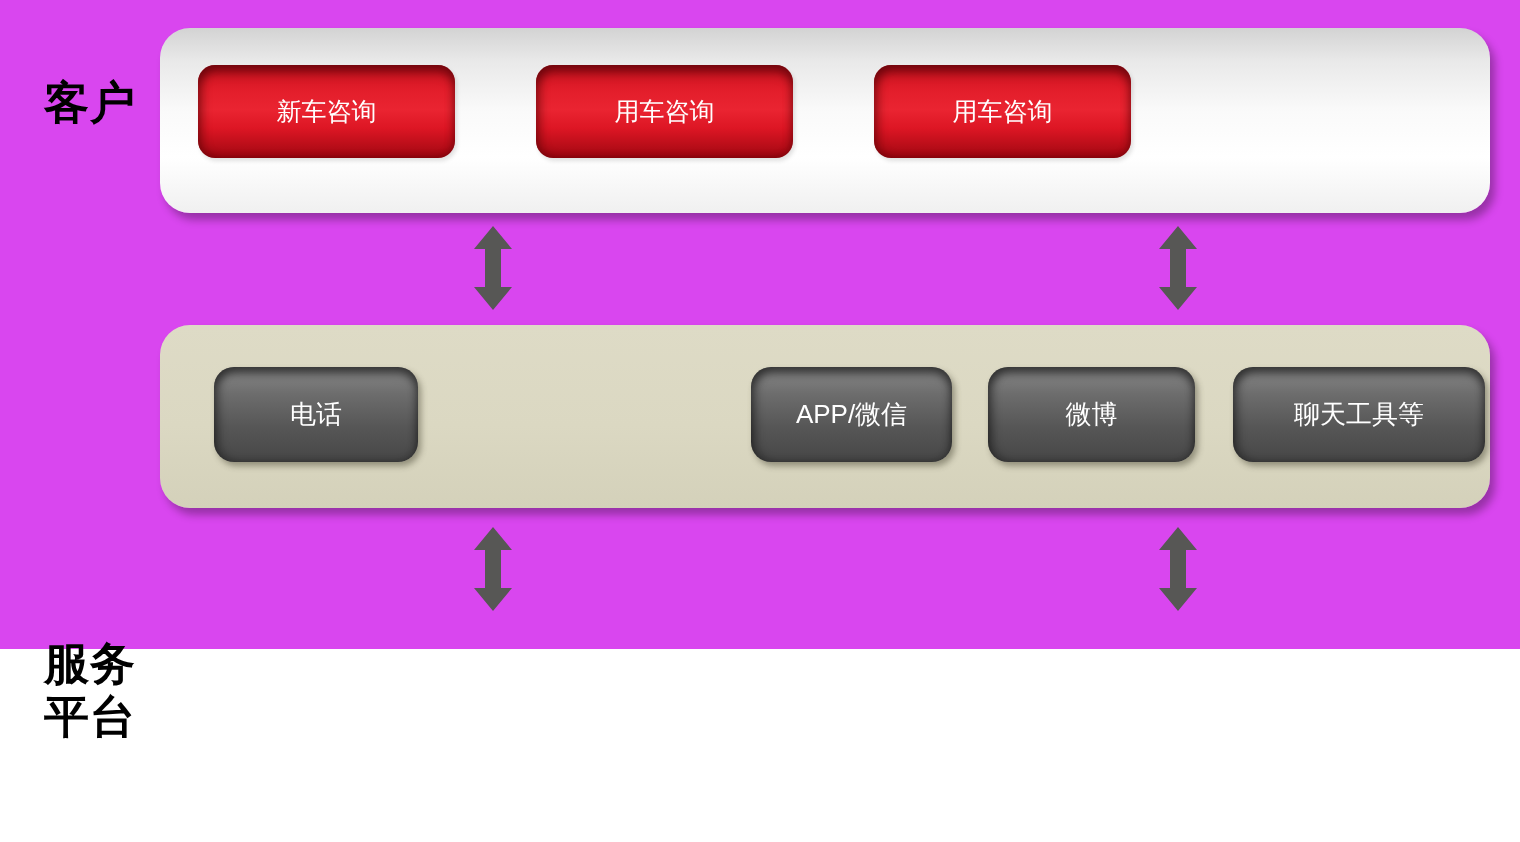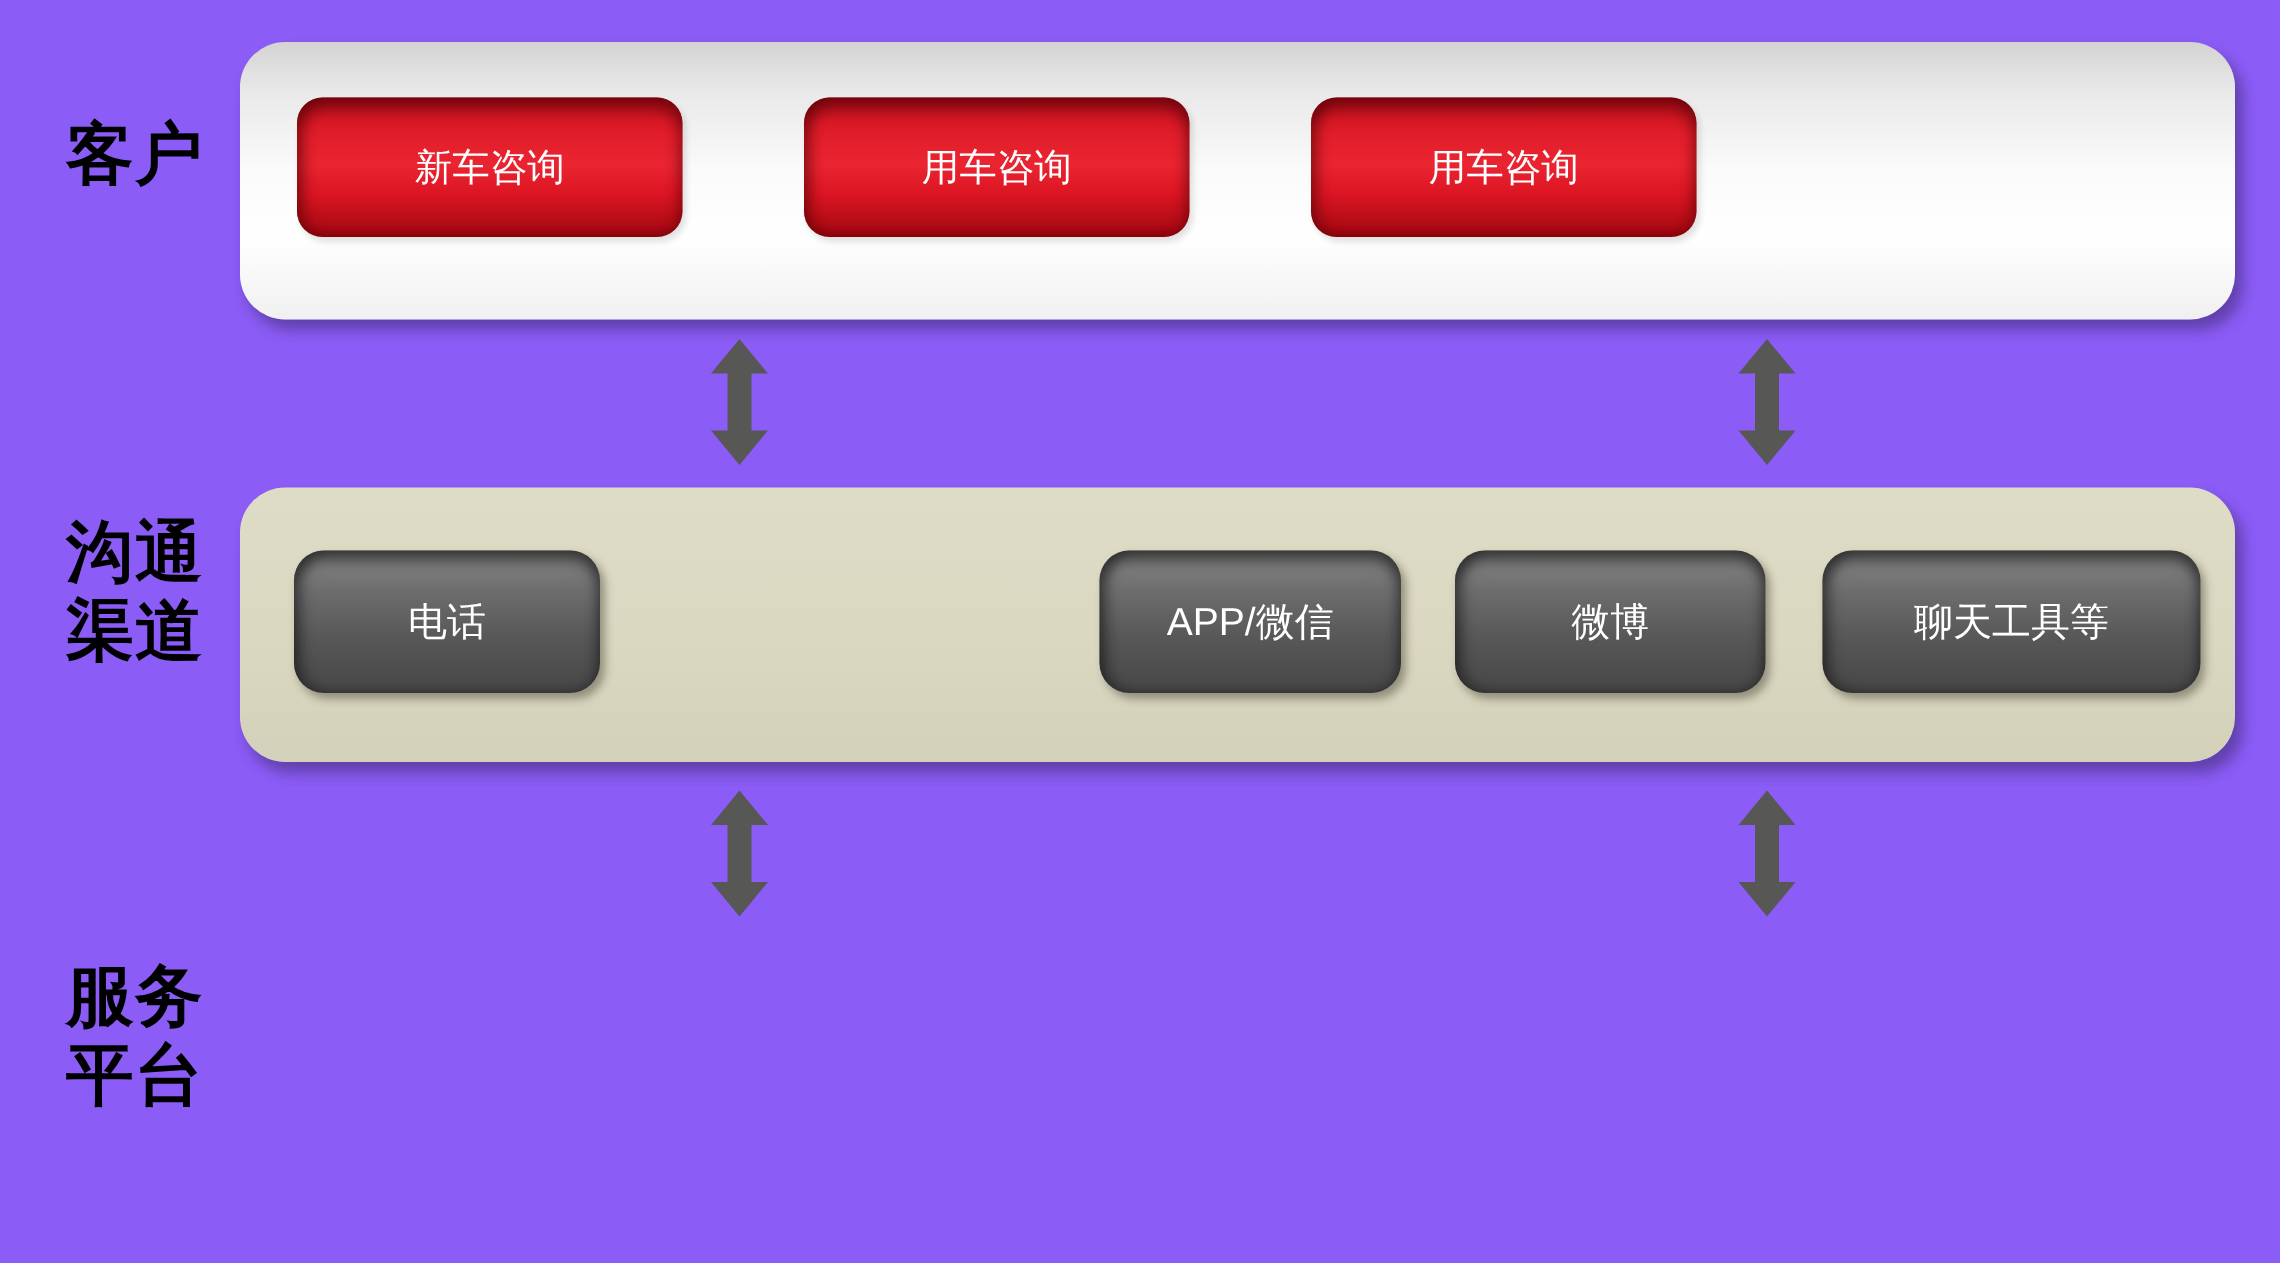--- a/index.html
+++ b/index.html
@@ -1,21 +1,21 @@
 <!DOCTYPE html>
 <html><head>
 <meta charset="utf-8">
 <style>
   * { margin: 0; padding: 0; box-sizing: border-box; }
   html, body { background: #ffffff; }
   body {
     font-family: "Liberation Sans", "DejaVu Sans", sans-serif;
     width: 1520px; height: 842px; overflow: hidden;
   }
-  .canvas { position: relative; width: 1520px; height: 842px; background: #8b5cf6; }
+  .canvas { position: relative; width: 1520px; height: 649px; background: #d946ef; }
 
   
   .side-label {
     position: absolute; left: 44px; color: #000;
     font-weight: bold; font-size: 45px; line-height: 53px;
     letter-spacing: 1px; white-space: nowrap;
   }
   .side-label span { display: block; }
 
   
@@ -57,20 +57,21 @@
     position: absolute; top: 42px; height: 95px;
     border-radius: 20px;
     background: linear-gradient(180deg, #898989 0%, #6d6d6d 28%, #575757 62%, #464646 100%);
     box-shadow: inset 0 7px 9px rgba(0,0,0,0.50),
                 inset 6px 0 8px rgba(0,0,0,0.25),
                 inset -4px 0 7px rgba(0,0,0,0.15),
                 3px 4px 6px rgba(60,58,40,0.45);
     color: #ffffff; font-size: 26px;
     display: flex; align-items: center; justify-content: center;
     white-space: nowrap;
+    margin-left: 18px;
   }
 
   
   .cylinder { position: absolute; top: 26px; width: 374px; height: 128px; }
   .cyl-body {
     position: absolute; top: 27px; left: 0; right: 0; bottom: 0;
     border-radius: 0 0 50% 50% / 0 0 28px 28px;
     background: linear-gradient(180deg, #d4dfef 0%, #c6d5e9 30%, #a5bcd9 58%, #7b9cc6 82%, #5d81b2 97%, #54789f 100%);
     border: 1px solid #7e9dc4; border-top: none;
     box-shadow: 0 5px 7px rgba(35,55,85,0.40);
@@ -105,24 +106,20 @@
     <div class="red-btn" style="left:714px; width:257px">用车咨询</div>
   </div>
 
   <svg class="arrow" style="left:474px;top:226px" viewBox="0 0 38 84">
     <polygon points="19,0 38,23 27,23 27,61 38,61 19,84 0,61 11,61 11,23 0,23"></polygon>
   </svg>
   <svg class="arrow" style="left:1159px;top:226px" viewBox="0 0 38 84">
     <polygon points="19,0 38,23 27,23 27,61 38,61 19,84 0,61 11,61 11,23 0,23"></polygon>
   </svg>
 
-  <div class="side-label" style="top:341px">
-    <span>沟通</span>
-    <span>渠道</span>
-  </div>
 
   <div class="layer layer-channels">
     <div class="gray-btn" style="left:36px;  width:204px">电话</div>
     <div class="gray-btn" style="left:573px; width:201px">APP/微信</div>
     <div class="gray-btn" style="left:810px; width:207px">微博</div>
     <div class="gray-btn" style="left:1055px;width:252px">聊天工具等</div>
   </div>
 
   <svg class="arrow" style="left:474px;top:527px" viewBox="0 0 38 84">
     <polygon points="19,0 38,23 27,23 27,61 38,61 19,84 0,61 11,61 11,23 0,23"></polygon>

